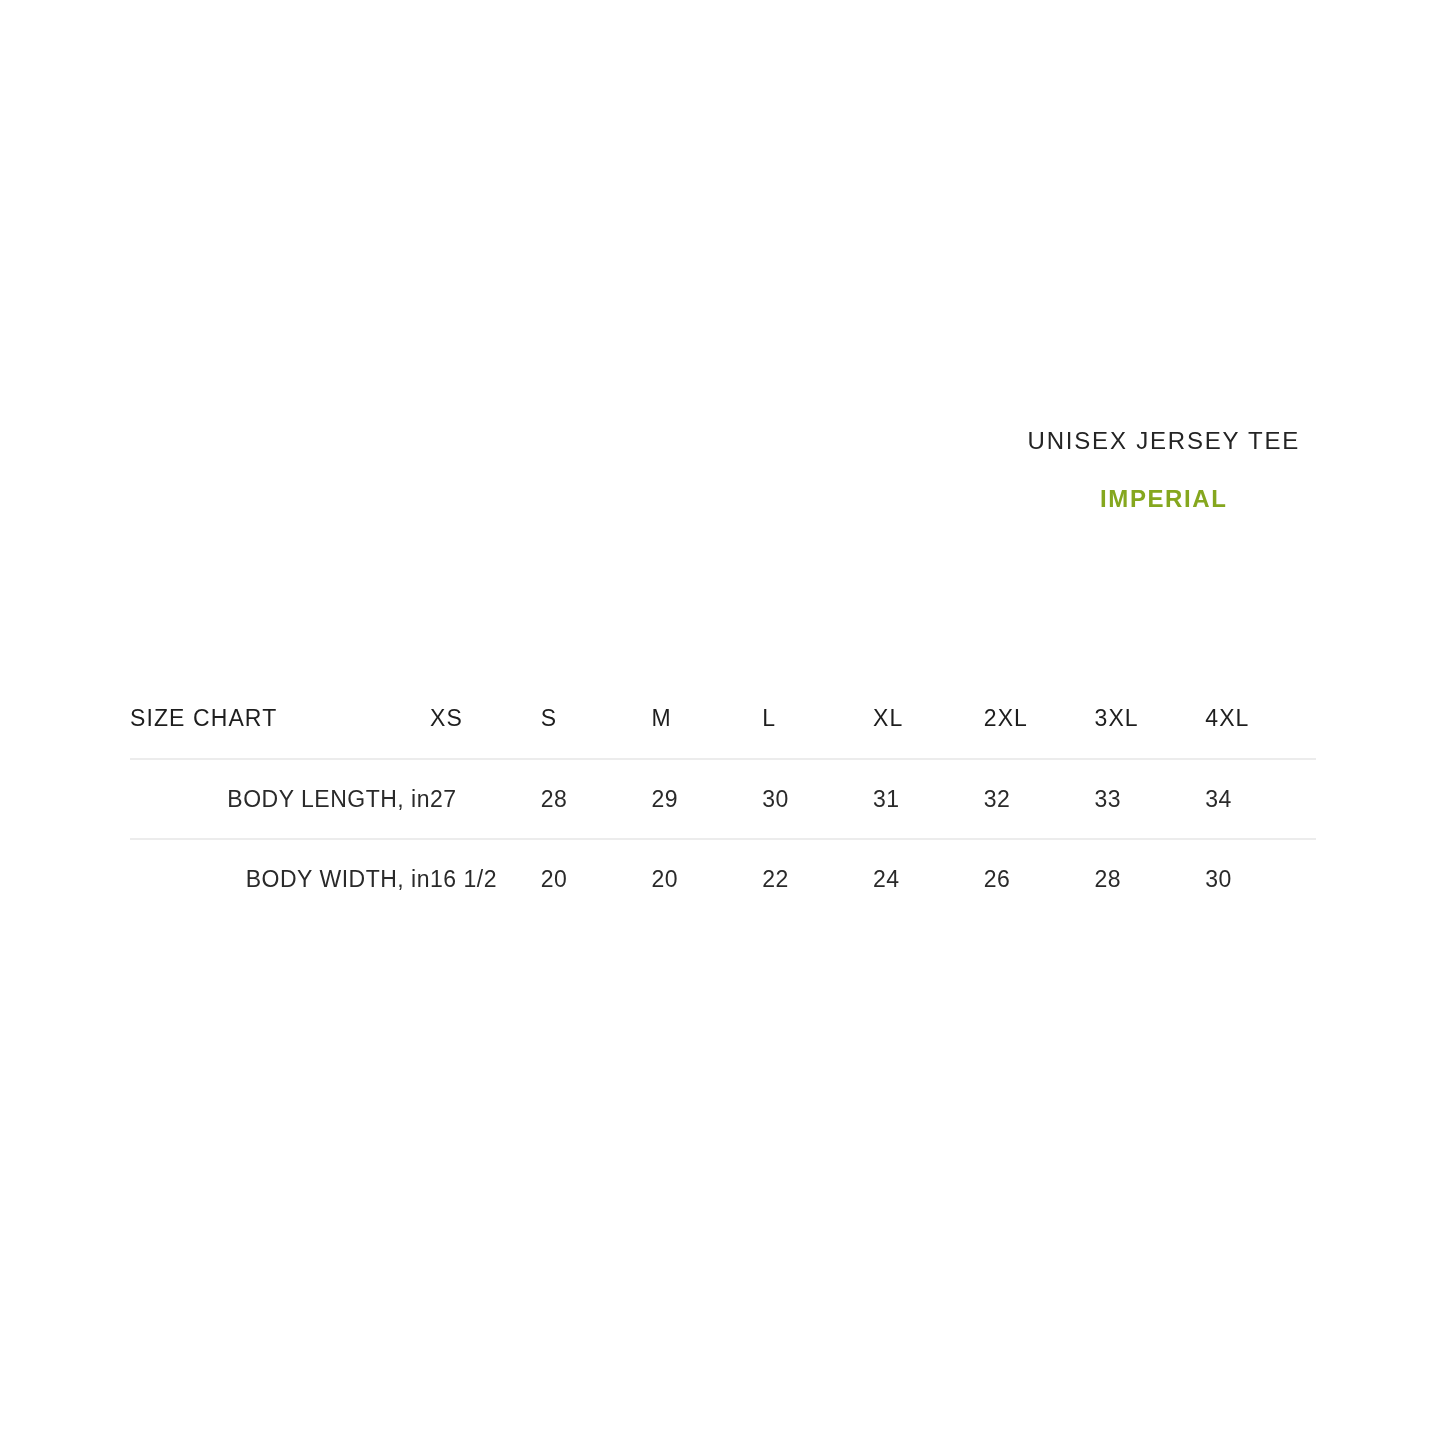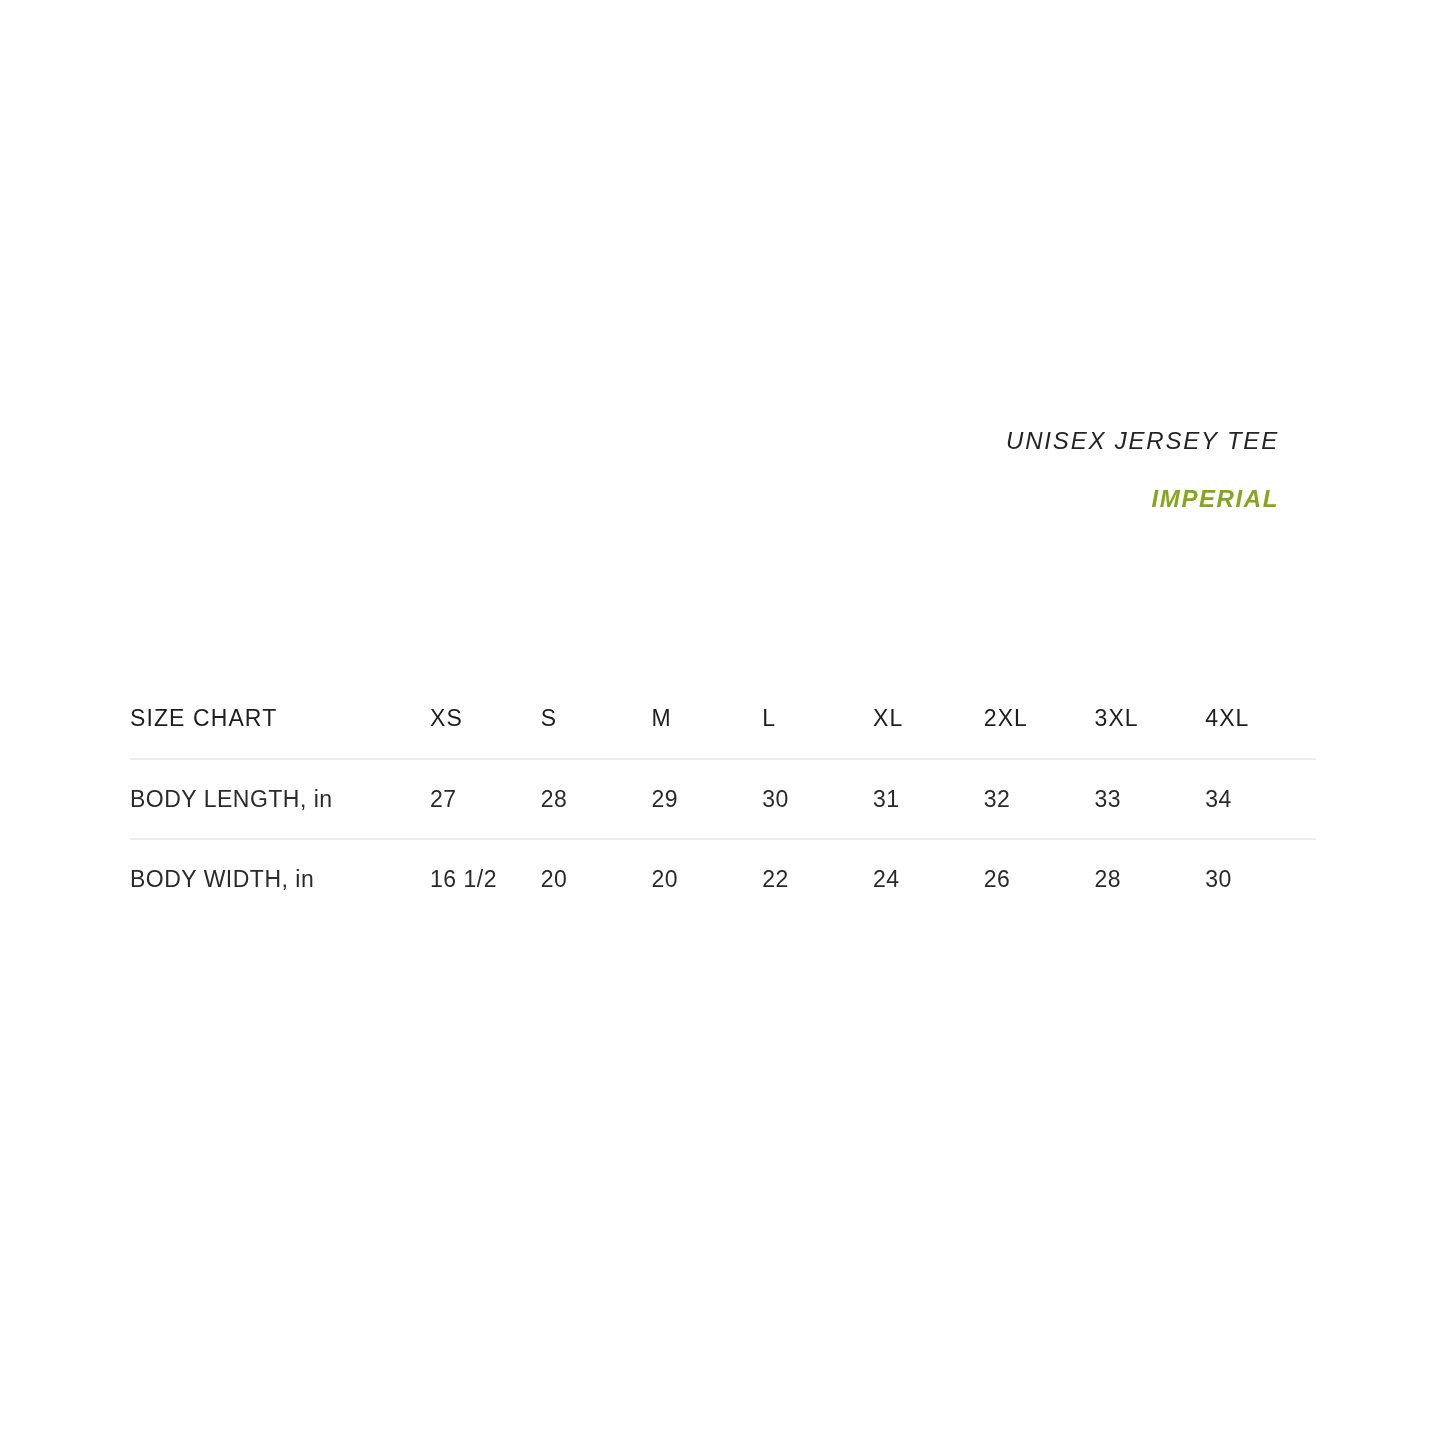--- a/index.html
+++ b/index.html
@@ -11,23 +11,22 @@
     height: 1445px;
     background: #ffffff;
     position: relative;
     overflow: hidden;
     font-family: "Liberation Sans", sans-serif;
     color: #242424;
   }
   .header-block {
     position: absolute;
     top: 428px;
-    right: 166px;
-    text-align: right;
-    font-style: italic;
+    right: 145px;
+    text-align: center;
   }
   .product-title {
     font-size: 24px;
     line-height: 26px;
     font-weight: 400;
     letter-spacing: 1.8px;
     color: #242424;
     white-space: nowrap;
   }
   .unit-label {
@@ -71,21 +70,21 @@
     font-size: 23px;
   }
   th.size-col {
     text-align: left;
     font-weight: 700;
     letter-spacing: 1.1px;
     color: #1e1e1e;
     font-size: 23px;
   }
   td.row-label {
-    text-align: left;
+    text-align: right;
     white-space: nowrap;
   }
   td.cell-value {
     text-align: left;
     white-space: nowrap;
   }
 </style>
 </head>
 <body>
 

